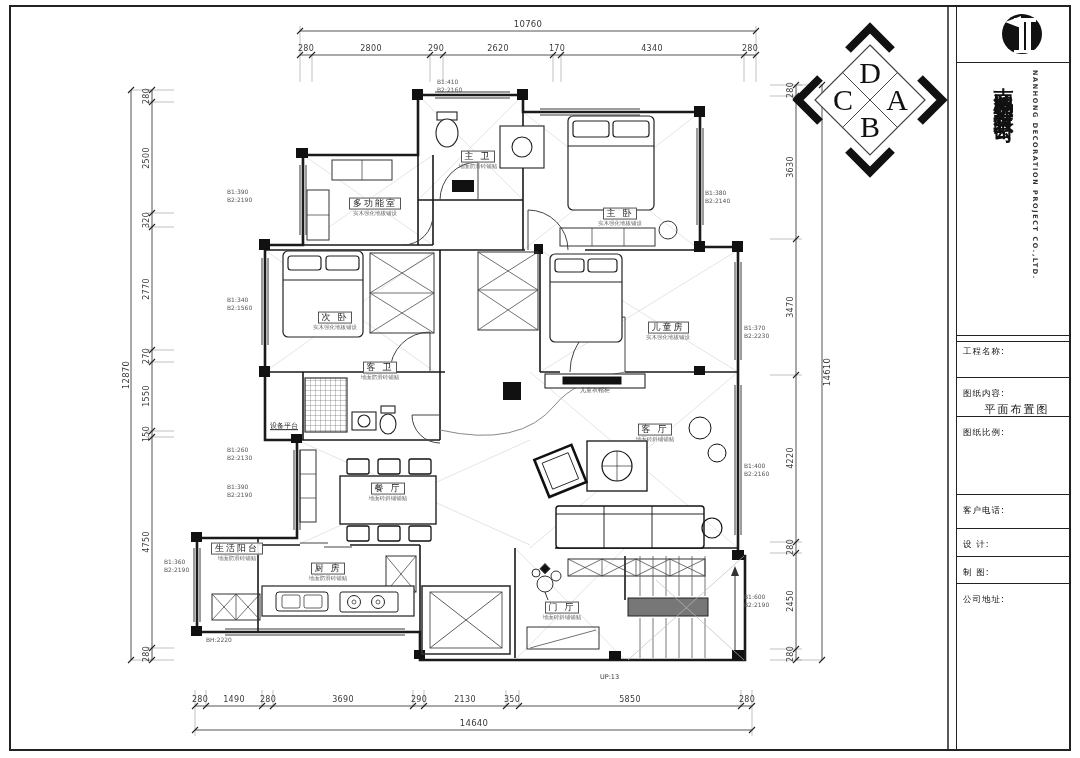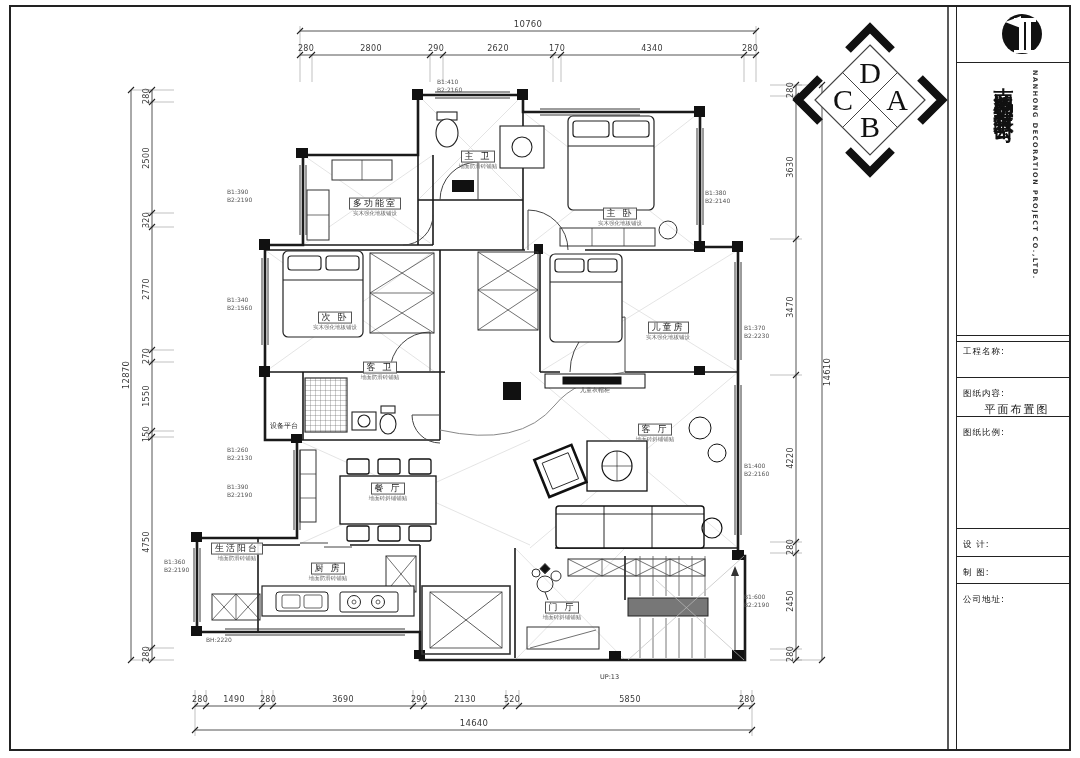--- a/index.html
+++ b/index.html
@@ -7,21 +7,21 @@
          font-family:"DejaVu Sans","Liberation Sans",sans-serif;color:#222;overflow:hidden;}
   .sheet svg{position:absolute;left:0;top:0;}
   .dim{position:absolute;font-size:8px;color:#3a3a3a;white-space:nowrap;
        transform:translate(-50%,-50%);letter-spacing:.3px;}
   .dim.v{transform:translate(-50%,-50%) rotate(-90deg);}
   .dim.total{font-size:8.5px;}
   .room{position:absolute;transform:translate(-50%,-50%);display:flex;flex-direction:column;
         align-items:center;gap:0;z-index:5;}
   .rname{font-size:9px;line-height:1.1;border:1px solid #555;padding:0 3px;background:rgba(255,255,255,.9);
          letter-spacing:2px;white-space:nowrap;}
-  .rname.noborder{border:none;background:transparent;font-size:7px;letter-spacing:0;}
+  .rname.noborder{border:none;background:transparent;font-size:7px;letter-spacing:0;text-decoration:underline;}
   .rfin{font-size:6px;color:#666;white-space:nowrap;transform:scale(.92);}
   .wtag{position:absolute;font-size:6px;line-height:1.3;color:#555;white-space:nowrap;z-index:4;}
   .note{position:absolute;font-size:6.5px;color:#333;white-space:nowrap;z-index:4;margin-top:40px;}
   .cletter{position:absolute;font-family:"Liberation Serif","DejaVu Serif",serif;font-size:30px;
            color:#111;transform:translate(-50%,-54%);z-index:6;}
   
   .tb{position:absolute;left:956px;top:6px;width:114px;height:744px;border-left:1px solid #222;}
   .tb-logo{position:absolute;left:0;top:0;width:114px;height:56px;border-bottom:1px solid #222;}
   .tb-company{position:absolute;left:0;top:56px;width:114px;height:279px;border-bottom:1px solid #222;}
   .cn-vert{position:absolute;left:34px;top:10px;height:258px;writing-mode:vertical-rl;text-orientation:upright;
@@ -257,21 +257,21 @@
   <span class="dim" style="left:652px;top:48px">4340</span>
   <span class="dim" style="left:750px;top:48px">280</span>
 
   <span class="dim total" style="left:474px;top:723px">14640</span>
   <span class="dim" style="left:200px;top:699px">280</span>
   <span class="dim" style="left:234px;top:699px">1490</span>
   <span class="dim" style="left:268px;top:699px">280</span>
   <span class="dim" style="left:343px;top:699px">3690</span>
   <span class="dim" style="left:419px;top:699px">290</span>
   <span class="dim" style="left:465px;top:699px">2130</span>
-  <span class="dim" style="left:512px;top:699px">520</span>
+  <span class="dim" style="left:512px;top:699px">350</span>
   <span class="dim" style="left:630px;top:699px">5850</span>
   <span class="dim" style="left:747px;top:699px">280</span>
 
   <span class="dim v total" style="left:126px;top:375px">12870</span>
   <span class="dim v" style="left:146px;top:96px">280</span>
   <span class="dim v" style="left:146px;top:158px">2500</span>
   <span class="dim v" style="left:146px;top:220px">320</span>
   <span class="dim v" style="left:146px;top:289px">2770</span>
   <span class="dim v" style="left:146px;top:356px">270</span>
   <span class="dim v" style="left:146px;top:396px">1550</span>
@@ -367,18 +367,19 @@
         <rect x="57" y="44" width="22" height="3" fill="#fff"></rect>
       </svg>
     </div>
     <div class="tb-company">
       <span class="cn-vert">南鸿装饰工程有限公司</span>
       <span class="en-vert">NANHONG DECORATION PROJECT CO.,LTD.</span>
     </div>
     <div class="tb-row" style="top:371px;height:39px"><span class="tb-label">图纸内容:</span><span class="tb-value">平面布置图</span></div>
     <div class="tb-row" style="top:329px;height:42px"><span class="tb-label">工程名称:</span></div>
     <div class="tb-row" style="top:410px;height:42px"><span class="tb-label">图纸比例:</span></div>
+    <div class="tb-row" style="top:488px;height:34px"><span class="tb-label">客户电话:</span></div>
     <div class="tb-row" style="top:522px;height:28px"><span class="tb-label">设  计:</span></div>
     <div class="tb-row" style="top:550px;height:27px"><span class="tb-label">制  图:</span></div>
     <div class="tb-row" style="top:577px;height:38px"><span class="tb-label">公司地址:</span></div>
   </aside>
 
 </div>
 
 </body></html>

